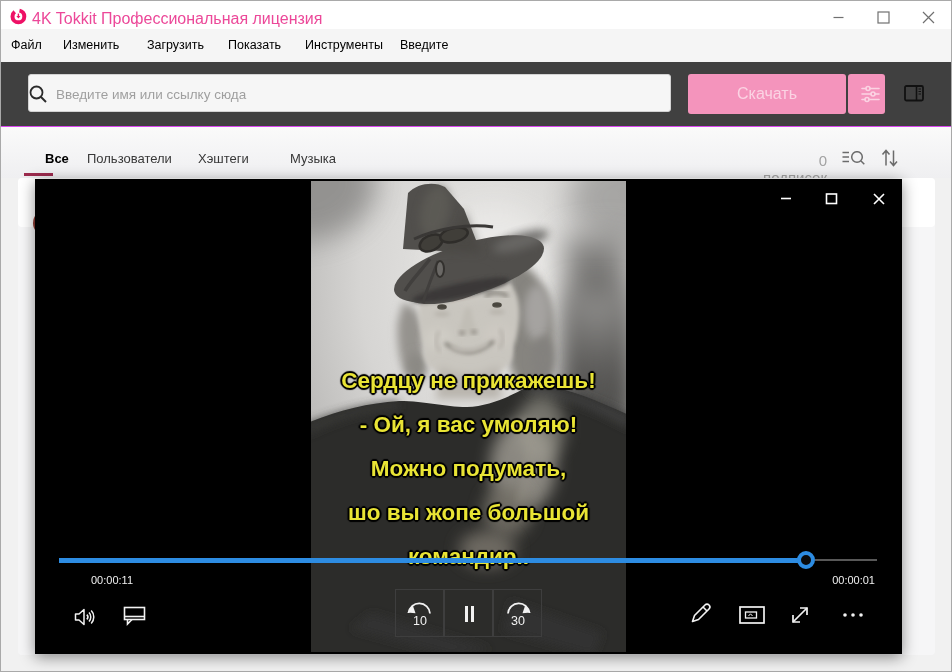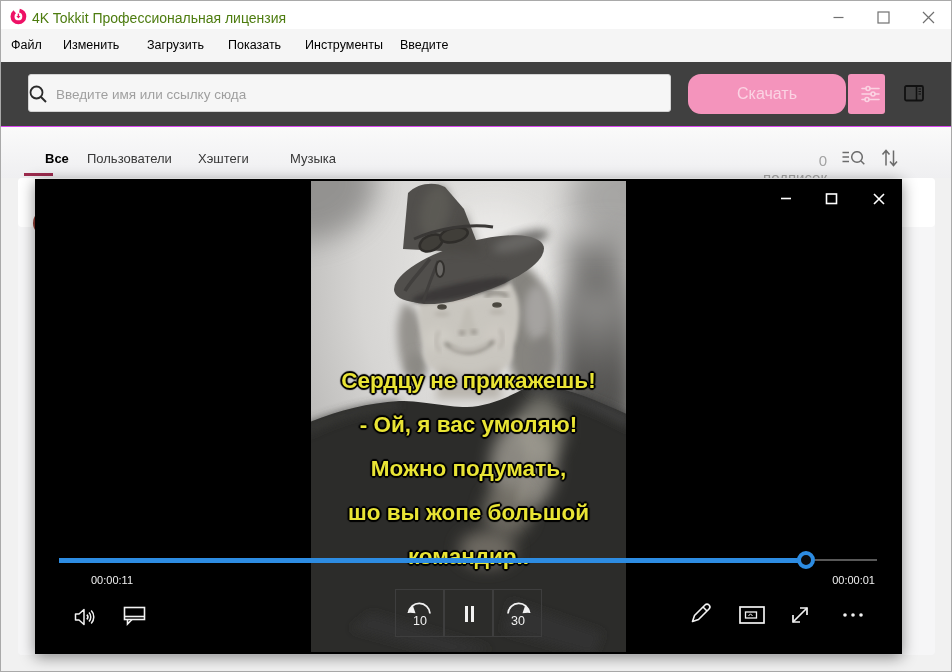--- a/index.html
+++ b/index.html
@@ -1,28 +1,28 @@
 <!DOCTYPE html>
 <html><head><meta charset="utf-8">
 <style>
   html,body{margin:0;padding:0;}
   body{width:952px;height:672px;overflow:hidden;font-family:"Liberation Sans",sans-serif;background:#f1f1f1;}
   #win{position:absolute;left:0;top:0;width:952px;height:672px;box-sizing:border-box;border:1px solid #a9a9a9;background:#f1f1f1;}
   .abs{position:absolute;}
   
   #titlebar{position:absolute;left:0;top:0;width:950px;height:28px;background:#ffffff;}
-  #apptitle{position:absolute;left:31px;top:9px;font-size:14px;color:#4d7c0f;}
+  #apptitle{position:absolute;left:31px;top:9px;font-size:16px;color:#ec4899;}
   
   #menubar{position:absolute;left:0;top:28px;width:950px;height:33px;background:#f5f5f5;}
   .menuitem{position:absolute;top:9px;font-size:12.5px;color:#000000;}
   
   #searchsec{position:absolute;left:0;top:61px;width:950px;height:64px;background:#404040;border-bottom:4px solid #d946ef;}
   #searchbox{position:absolute;left:27px;top:12px;width:643px;height:38px;box-sizing:border-box;background:#f6f6f6;border:1px solid #d2d2d2;border-radius:3px;}
   #placeholder{position:absolute;left:55px;top:25px;font-size:13.5px;color:#9f9f9f;}
-  #btn-download{position:absolute;left:687px;top:12px;width:158px;height:40px;background:#f494bc;border-radius:13px;color:#fbd3e3;font-size:16px;text-align:center;line-height:40px;}
+  #btn-download{position:absolute;left:687px;top:12px;width:158px;height:40px;background:#f494bc;border-radius:3px;color:#fbd3e3;font-size:16px;text-align:center;line-height:40px;}
   #btn-tune{position:absolute;left:847px;top:12px;width:37px;height:40px;background:#f494bc;border-radius:3px;}
   
   #tabs{position:absolute;left:0;top:126px;width:950px;height:51px;background:linear-gradient(#fafafa,#efeff1);}
   .tab{position:absolute;top:24px;font-size:13px;color:#383838;margin-left:17px;}
   #tab-underline{position:absolute;left:23px;top:46px;width:29px;height:3px;background:#9c2b4e;}
   #subs-count{position:absolute;top:25px;left:754px;width:72px;text-align:right;font-size:15px;color:#a2a2a2;}
   
   #panel{position:absolute;left:17px;top:177px;width:917px;height:477px;background:#f6f6f7;border-radius:4px;}
   #card{position:absolute;left:17px;top:177px;width:917px;height:49px;background:#ffffff;border-radius:4px;}
   #card .avatar{position:absolute;left:15px;top:32px;width:26px;height:26px;border-radius:50%;background:#8f3c33;}

